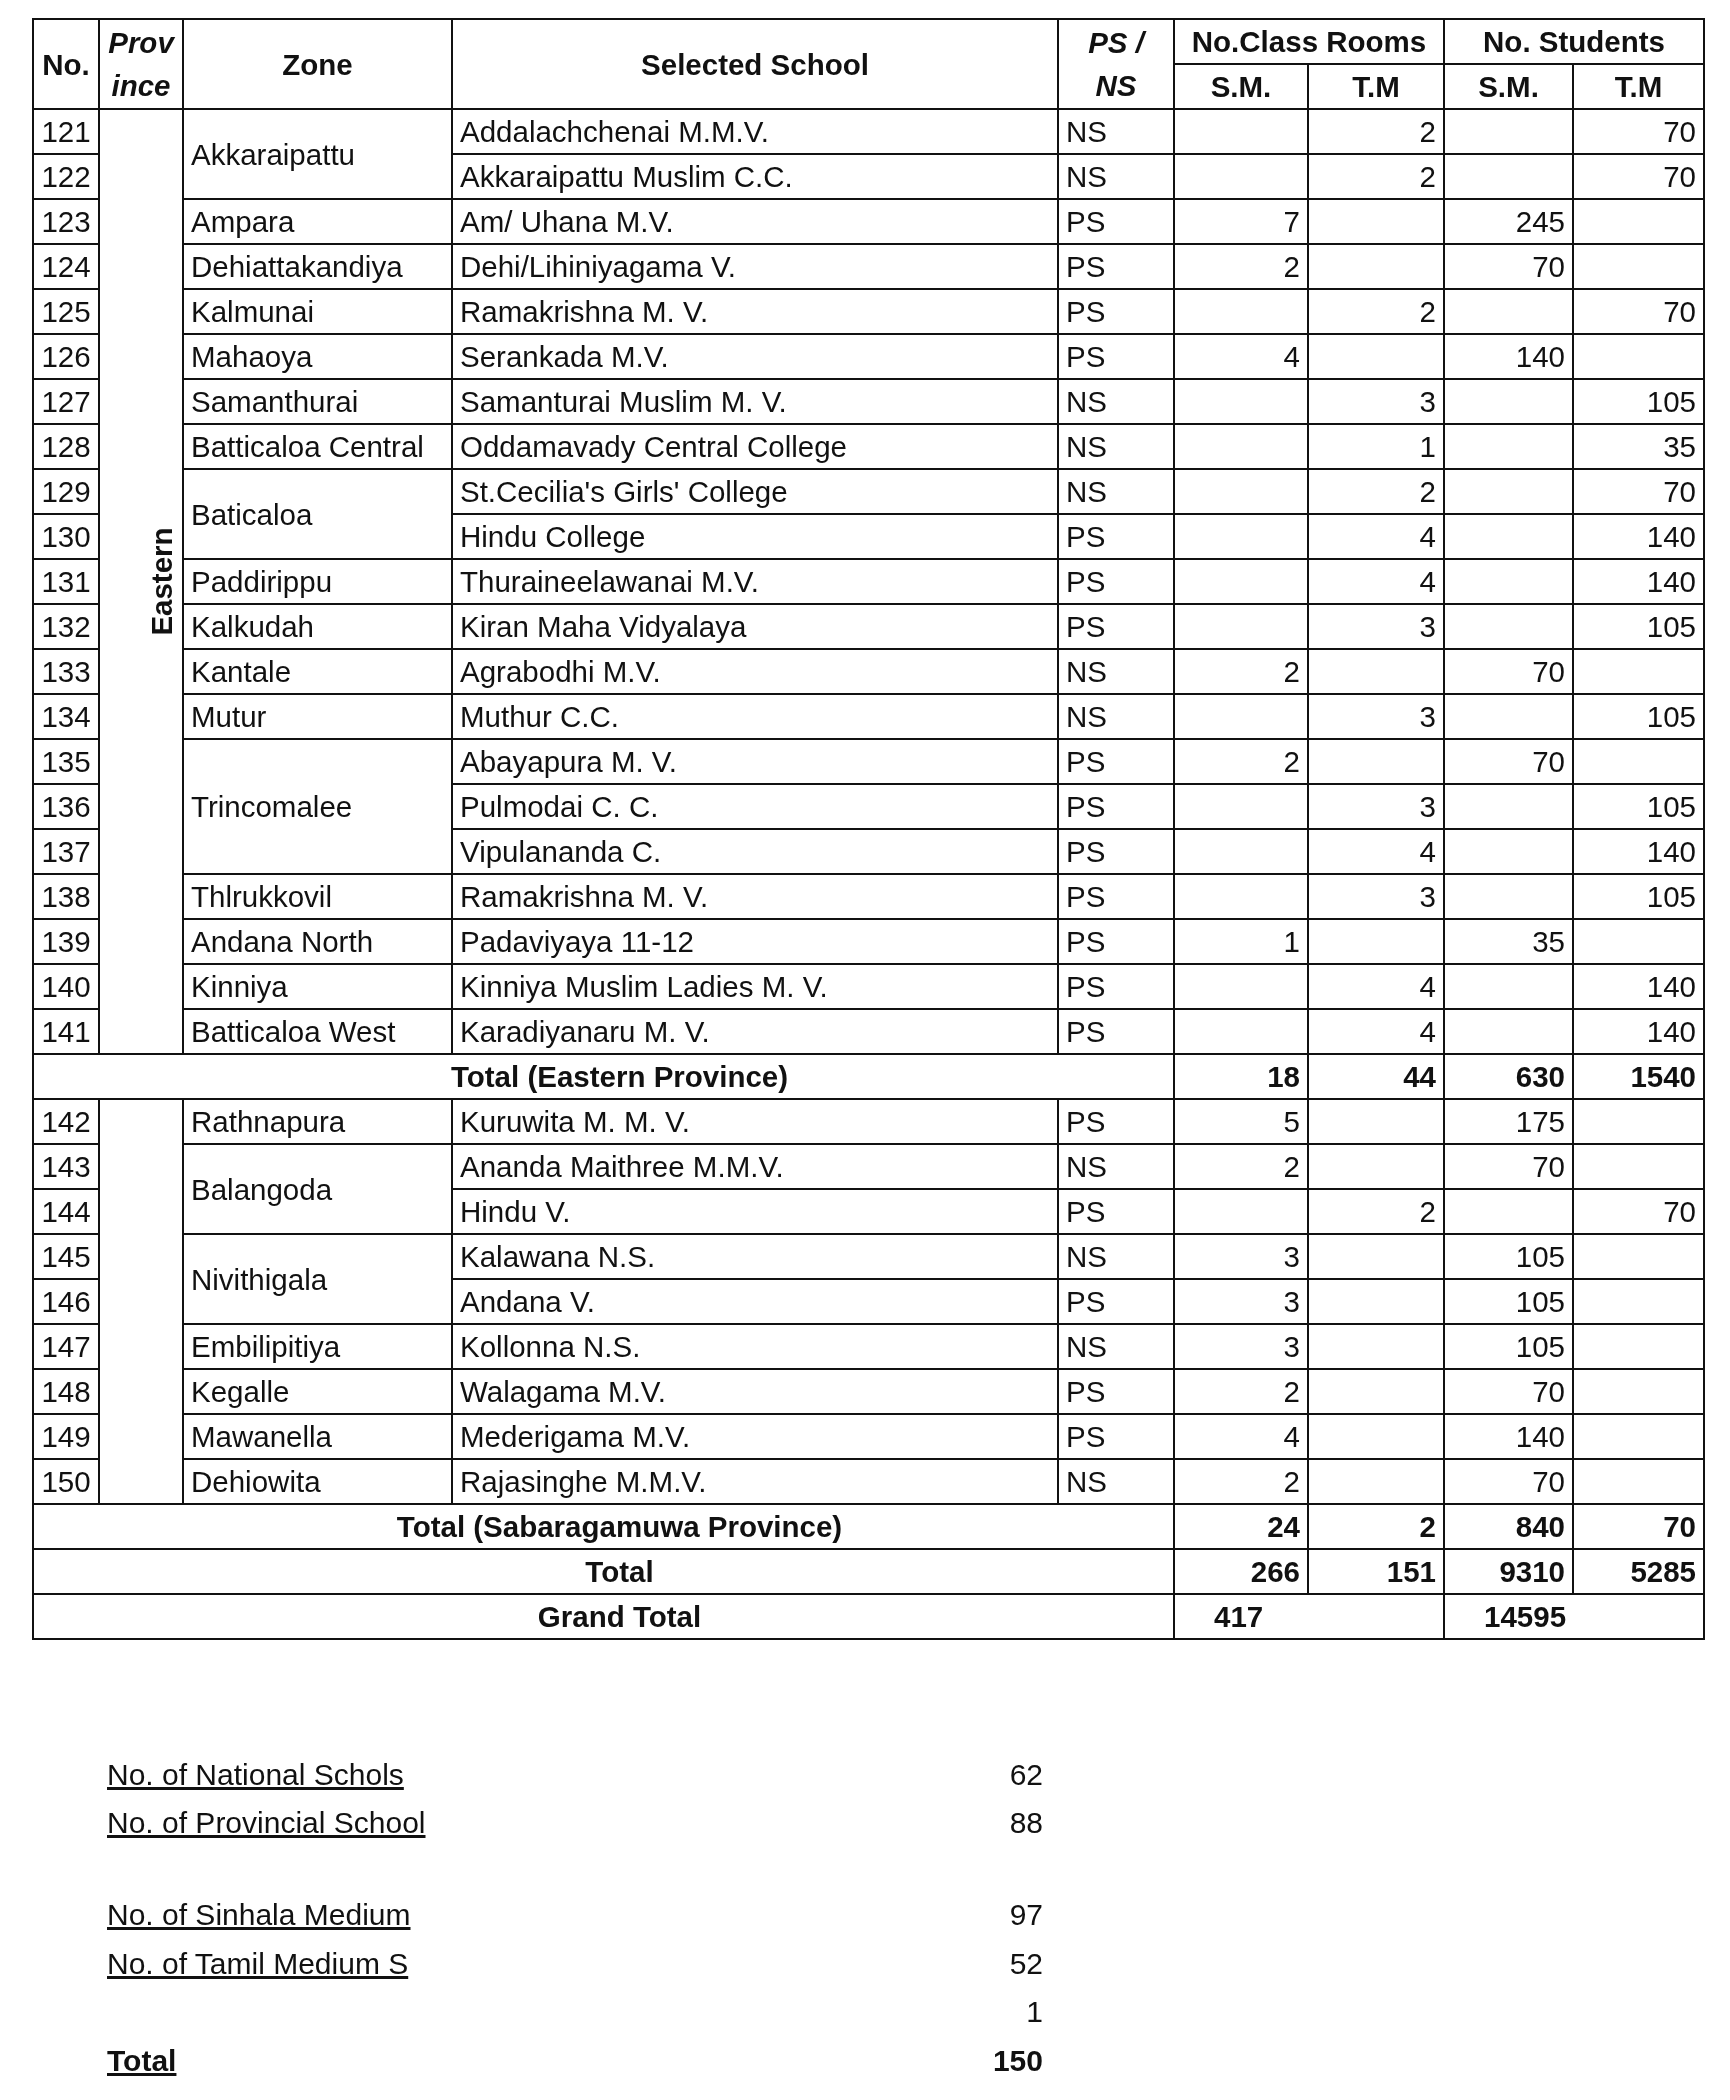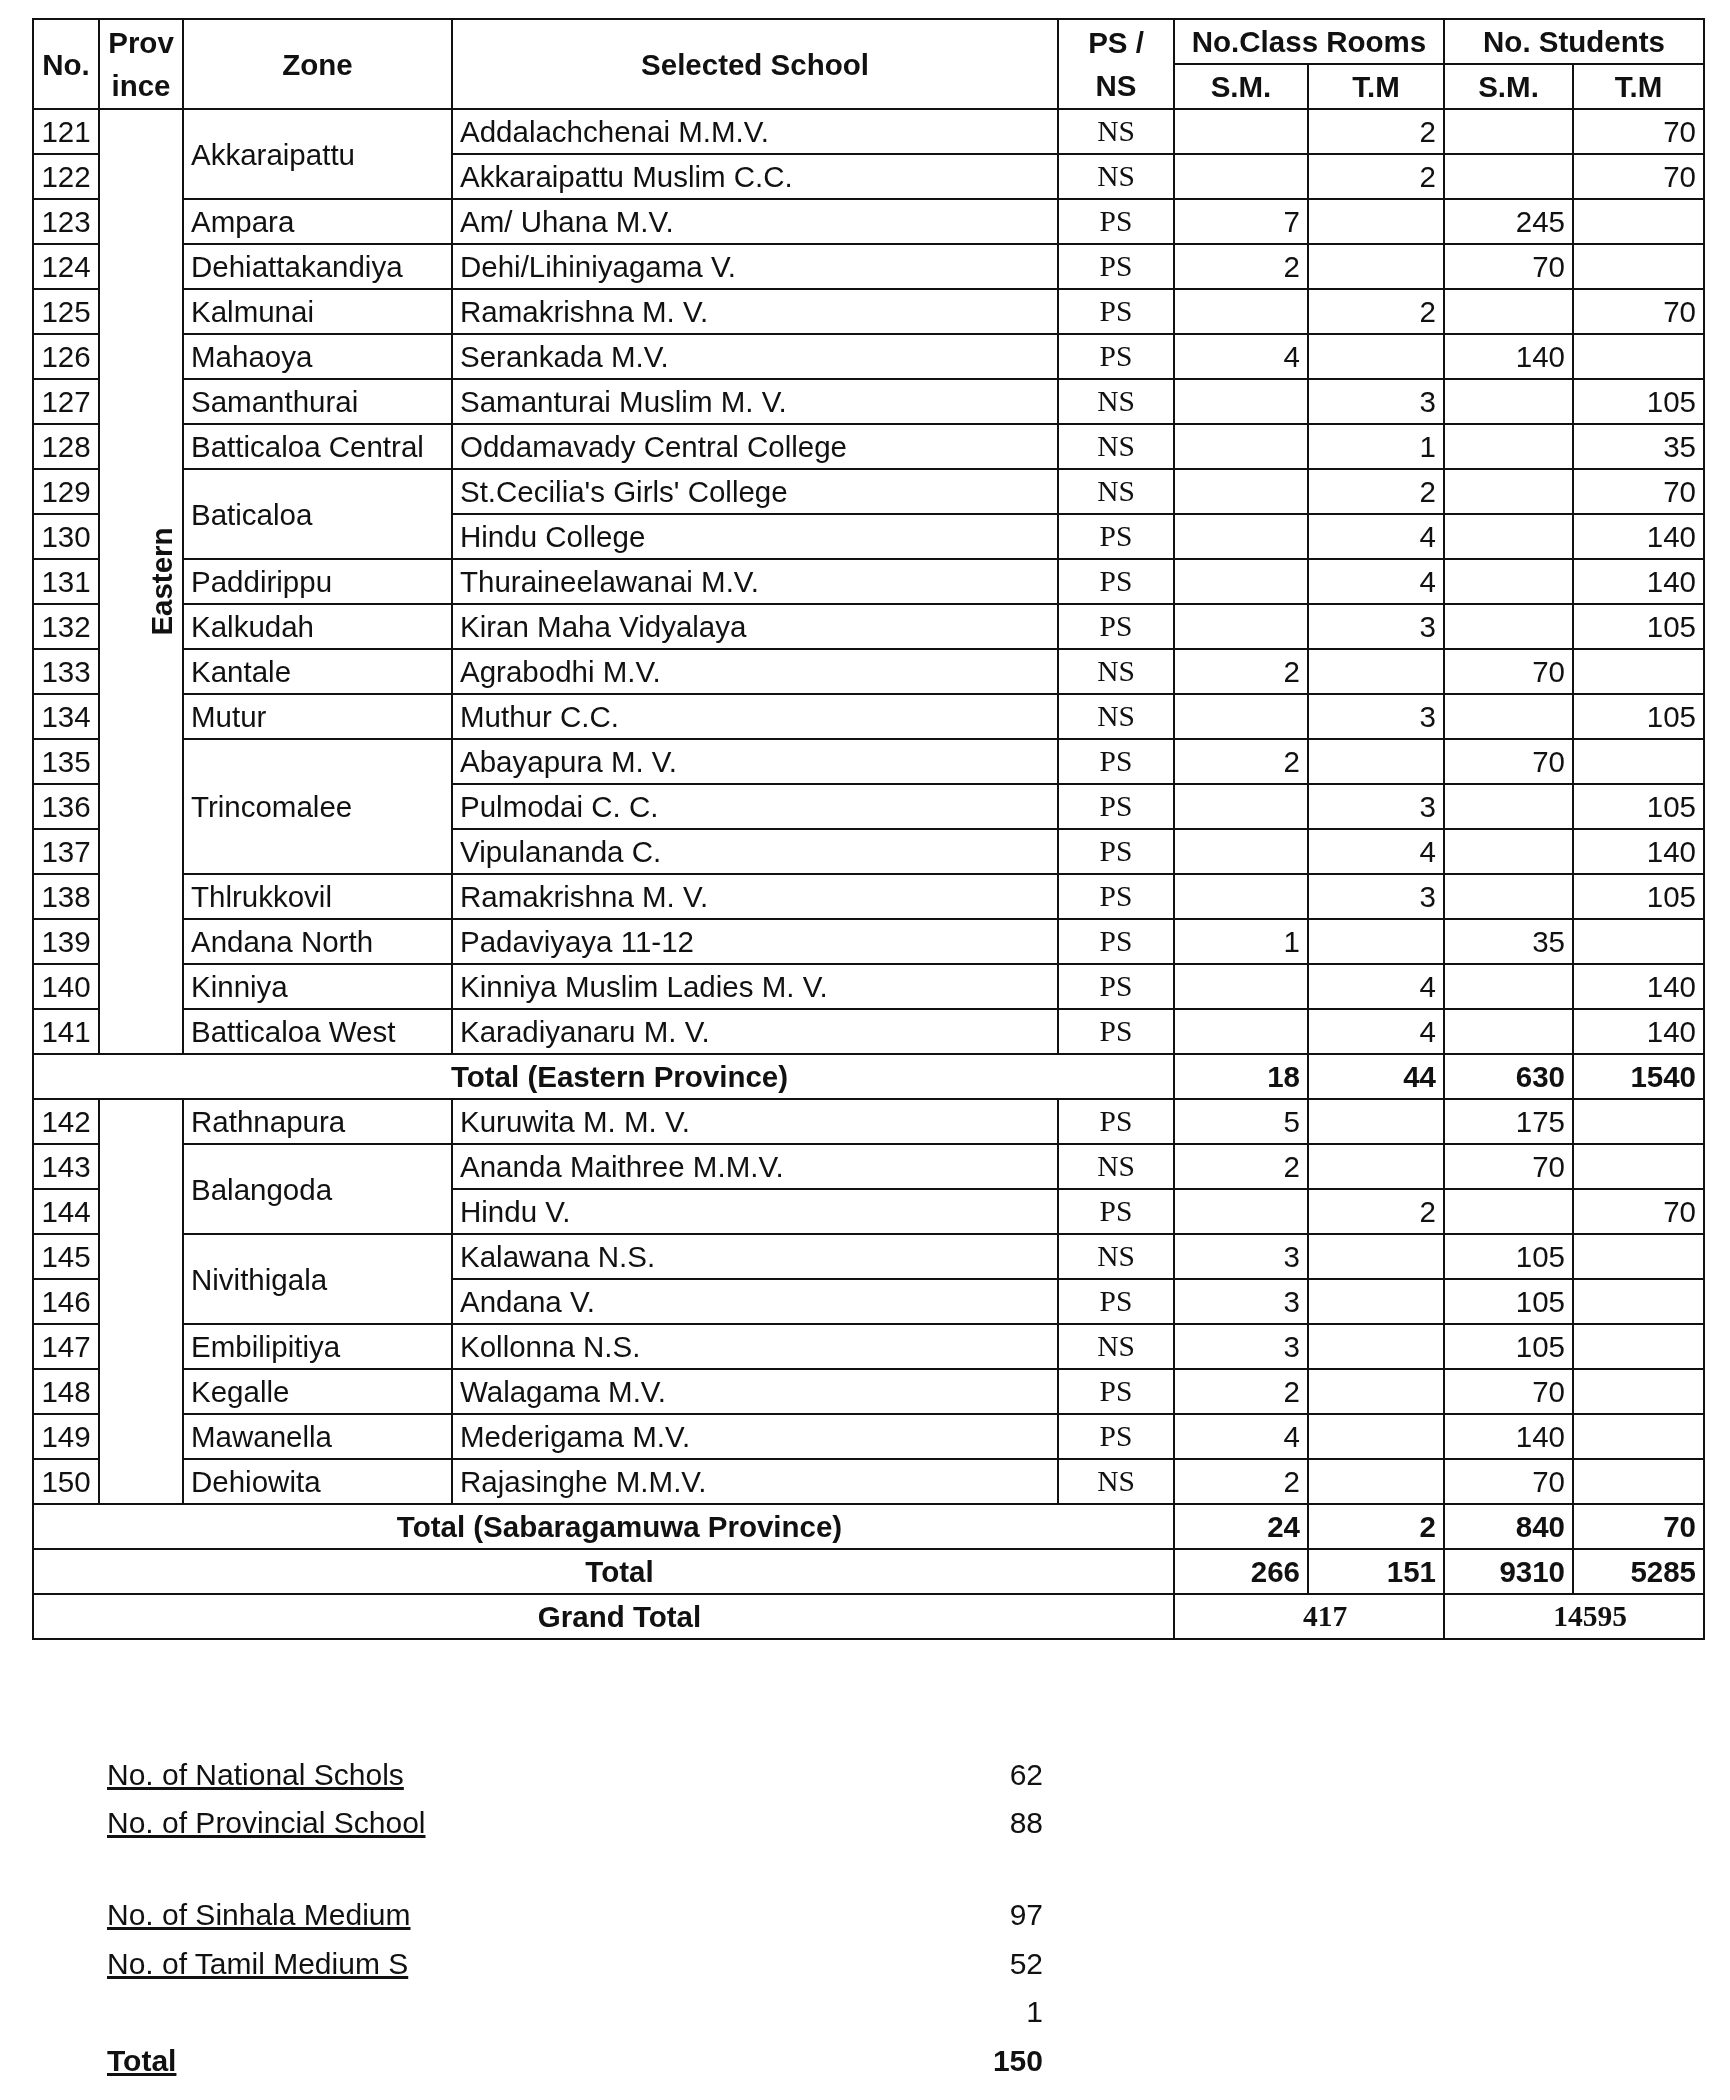--- a/index.html
+++ b/index.html
@@ -1,22 +1,22 @@
 <!DOCTYPE html>
 <html style="font-size:14px"><head>
 <meta charset="utf-8">
 <style>
   html,body{margin:0;padding:0;background:#ffffff;}
   body{width:1730px;height:2101px;position:relative;overflow:hidden;font-family:"Liberation Sans","DejaVu Sans",sans-serif;color:#111;}
   table.main{position:absolute;left:32px;top:18px;border-collapse:collapse;table-layout:fixed;width:1671px;}
   table.main td, table.main th{border:2.6px solid #111;padding:0 7px;font-size:29.5px;height:43px;line-height:43px;white-space:nowrap;overflow:hidden;}
   table.main th{font-weight:bold;text-align:center;height:43px;}
-  th.tall{line-height:38px;}
+  th.tall{line-height:38px;font-style:italic;}
   td.num{text-align:right;}
-  td.c{text-align:center;font-family:Liberation Serif, serif;}
+  td.c{}
   td.no{text-align:center;padding-right:5.2px;}
   td.prov{text-align:center;padding:0;}
   .vert{display:inline-block;transform:rotate(-90deg);font-weight:bold;font-size:29.5px;white-space:nowrap;}
   tr.tot td{font-weight:bold;padding-left:39px;}
   td.totlabel{text-align:center;}
   .summary{position:absolute;left:107px;font-size:30px;}
   .sum-row{position:absolute;left:0;width:940px;height:43px;line-height:43px;}
   .sum-label{position:absolute;left:0;text-decoration:underline;}
   .sum-val{position:absolute;right:4px;}
   .sum-row.bold{font-weight:bold;}

